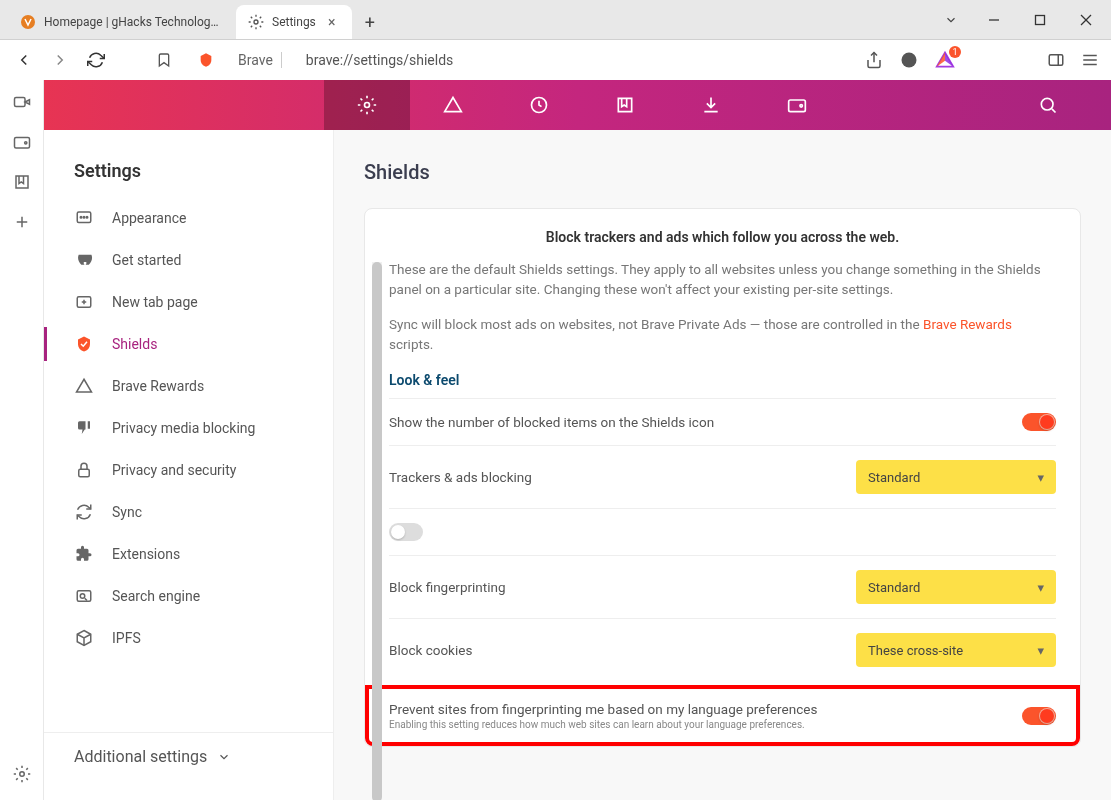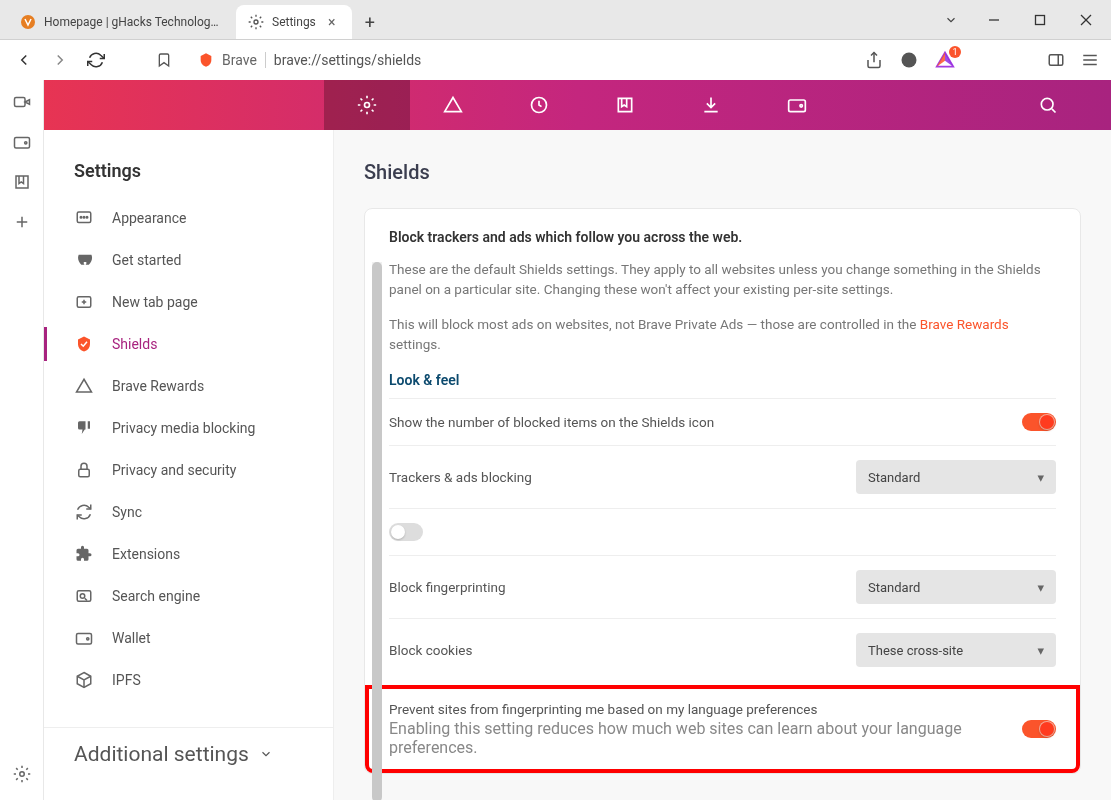--- a/index.html
+++ b/index.html
@@ -16,21 +16,21 @@
 .newtab { width: 28px; height: 28px; display: flex; align-items: center; justify-content: center; color: #444; font-size: 18px; margin-left: 4px; margin-bottom: 3px; }
 .win-controls { display: flex; gap: 0; margin-right: 2px; }
 .win-controls div { width: 46px; height: 32px; display: flex; align-items: center; justify-content: center; color: #444; }
 .win-chevron { width: 40px; display: flex; align-items: center; justify-content: center; color: #444; }
 
 
 .urlbar { height: 40px; background: #fff; display: flex; align-items: center; padding: 0 12px; gap: 12px; }
 .nav-btn { width: 24px; height: 24px; display: flex; align-items: center; justify-content: center; color: #888; }
 .nav-btn.active { color: #333; }
 .bookmark { width: 24px; height: 24px; display: flex; align-items: center; justify-content: center; }
-.url-field { flex: 1; height: 30px; display: flex; align-items: center; padding: 0 10px; gap: 8px; font-size: 14px; }
+.url-field { flex: 1; height: 30px; display: flex; align-items: center; padding: 0 10px; gap: 24px; font-size: 14px; }
 .url-field .lion-shield { color: #fb542b; }
 .url-field .brave-label { color: #666; border-right: 1px solid #ccc; padding-right: 8px; }
 .url-field .url-text { color: #555; }
 .urlbar-right { display: flex; gap: 16px; align-items: center; }
 .urlbar-right div { display: flex; align-items: center; justify-content: center; color: #555; }
 .bat-icon { position: relative; }
 .bat-badge { position: absolute; top: -4px; right: -6px; background: #fb542b; color: #fff; font-size: 9px; width: 12px; height: 12px; border-radius: 50%; display: flex; align-items: center; justify-content: center; }
 
 
 .vsidebar { position: absolute; left: 0; top: 80px; width: 44px; bottom: 0; background: #fff; border-right: 1px solid #e8e8e8; display: flex; flex-direction: column; align-items: center; padding-top: 12px; gap: 20px; }
@@ -48,49 +48,49 @@
 .content { position: absolute; left: 44px; right: 0; top: 130px; bottom: 0; background: #f8f8f8; display: flex; }
 .sidebar { width: 290px; background: #fff; padding: 30px 0 20px 0; border-right: 1px solid #eee; display: flex; flex-direction: column; }
 .sidebar h2 { font-size: 18px; font-weight: 600; padding: 0 30px 16px 30px; color: #333; }
 .sidebar .items { flex: 1; overflow-y: auto; }
 .sidebar-item { display: flex; align-items: center; gap: 18px; padding: 11px 30px; cursor: pointer; position: relative; color: #555; }
 .sidebar-item .icon { width: 20px; height: 20px; display: flex; align-items: center; justify-content: center; color: #666; }
 .sidebar-item.active { color: #a8237f; }
 .sidebar-item.active .icon { color: #fb542b; }
 .sidebar-item.active::before { content: ''; position: absolute; left: 0; top: 4px; bottom: 4px; width: 3px; background: #a8237f; }
 .sidebar-item .label { font-size: 14px; line-height: 1.3; }
-.additional { padding: 14px 30px; display: flex; align-items: center; gap: 10px; color: #555; font-size: 21px; border-top: 1px solid #eee; }
+.additional { padding: 14px 30px; display: flex; align-items: center; gap: 10px; color: #555; font-size: 16px; border-top: 1px solid #eee; }
 
 
 .scrollbar-track { position: absolute; left: 328px; top: 132px; width: 10px; height: 560px; background: #f0f0f0; }
 .scrollbar-thumb { position: absolute; left: 0; top: 0; width: 10px; height: 540px; background: #c8c8c8; border-radius: 5px; }
 
 
 .main { flex: 1; padding: 30px; overflow-y: auto; }
 .main h1 { font-size: 20px; font-weight: 500; color: #3b3e4f; margin-bottom: 24px; }
 .card { background: #fff; border: 1px solid #e8e8e8; border-radius: 8px; padding: 20px 24px; }
-.card .heading { font-weight: 600; color: #333; margin-bottom: 14px; }
+.card .heading { font-weight: 600; color: #333; margin-bottom: 14px; text-align: center; }
 .card p { color: #777; font-size: 13.5px; line-height: 1.5; margin-bottom: 14px; }
 .card p .link { color: #fb542b; }
 .card .section-title { font-weight: 600; color: #0c4a6e; margin: 18px 0 10px 0; }
 .setting-row { display: flex; align-items: center; justify-content: space-between; padding: 14px 0; border-top: 1px solid #eee; gap: 16px; }
 .setting-row .label-col { flex: 1; color: #555; font-size: 13.5px; }
-.setting-row .sub { color: #888; font-size: 16px; margin-top: 2px; }
+.setting-row .sub { color: #888; font-size: 10px; margin-top: 2px; }
 .setting-row.highlighted { border: 4px solid #ff0000; margin: 4px -24px -20px -24px; padding: 12px 20px; border-radius: 0 0 8px 8px; }
 
 
 .toggle { width: 34px; height: 18px; border-radius: 9px; position: relative; }
 .toggle.on { background: #fb542b; }
 .toggle.off { background: #ddd; }
 .toggle .knob { width: 14px; height: 14px; background: #fff; border-radius: 50%; position: absolute; top: 2px; box-shadow: 0 1px 2px rgba(0,0,0,0.2); }
 .toggle.on .knob { right: 2px; background: #ff3b1f; box-shadow: 0 0 0 1px rgba(255,255,255,0.5), 0 1px 3px rgba(0,0,0,0.3); }
 .toggle.off .knob { left: 2px; }
 
 
-.dropdown { width: 200px; height: 34px; background: #e5e5e5; border-radius: 4px; display: flex; align-items: center; justify-content: space-between; padding: 0 12px; color: #444; font-size: 13px; }
+.dropdown { width: 200px; height: 34px; background: #fde047; border-radius: 4px; display: flex; align-items: center; justify-content: space-between; padding: 0 12px; color: #444; font-size: 13px; }
 .dropdown .chev { color: #666; }
 
 svg { display: block; }
 </style>
 </head>
 <body>
 
 <div class="titlebar">
   <div class="tabs">
     <div class="tab">
@@ -377,29 +377,20 @@
               <rect x="3" y="5" width="18" height="14" rx="2"></rect>
               <circle cx="10" cy="12" r="3"></circle>
               <line x1="13" y1="15" x2="16" y2="18"></line>
             </svg>
           </span>
         <span class="label">Search engine</span>
       </div>
       <div class="sidebar-item">
         <span class="icon">
             <svg width="18" height="18" viewBox="0 0 24 24" fill="none" stroke="currentColor" stroke-width="2">
-              <rect x="2" y="6" width="20" height="14" rx="2"></rect>
-              <circle cx="17" cy="13" r="1.5"></circle>
-            </svg>
-          </span>
-        <span class="label">Wallet</span>
-      </div>
-      <div class="sidebar-item">
-        <span class="icon">
-            <svg width="18" height="18" viewBox="0 0 24 24" fill="none" stroke="currentColor" stroke-width="2">
               <path d="M12 2 L21 7 v10 L12 22 L3 17 V7 L12 2z"></path>
               <path d="M3 7l9 5 9-5M12 12v10"></path>
             </svg>
           </span>
         <span class="label">IPFS</span>
       </div>
     </div>
     <div class="additional">
       <span>Additional settings</span>
       <svg width="14" height="14" viewBox="0 0 24 24" fill="none" stroke="currentColor" stroke-width="2">
@@ -411,21 +402,21 @@
   <div class="scrollbar-track">
     <div class="scrollbar-thumb"></div>
   </div>
 
   <div class="main">
     <h1>Shields</h1>
     <div class="card">
       <div class="heading">Block trackers and ads which follow you across the web.</div>
       <p>These are the default Shields settings. They apply to all websites unless you change something in the Shields panel on a particular site. Changing these won't affect your existing per-site settings.</p>
       <p>
-        <span>This will block most ads on websites, not Brave Private Ads — those are controlled in the </span><span class="link">Brave Rewards</span><span> settings.</span>
+        <span>Sync will block most ads on websites, not Brave Private Ads — those are controlled in the </span><span class="link">Brave Rewards</span><span> scripts.</span>
       </p>
       <div class="section-title">Look &amp; feel</div>
 
       <div class="setting-row">
         <div class="label-col">Show the number of blocked items on the Shields icon</div>
         <div class="toggle on">
             <div class="knob"></div>
           </div>
       </div>
 

